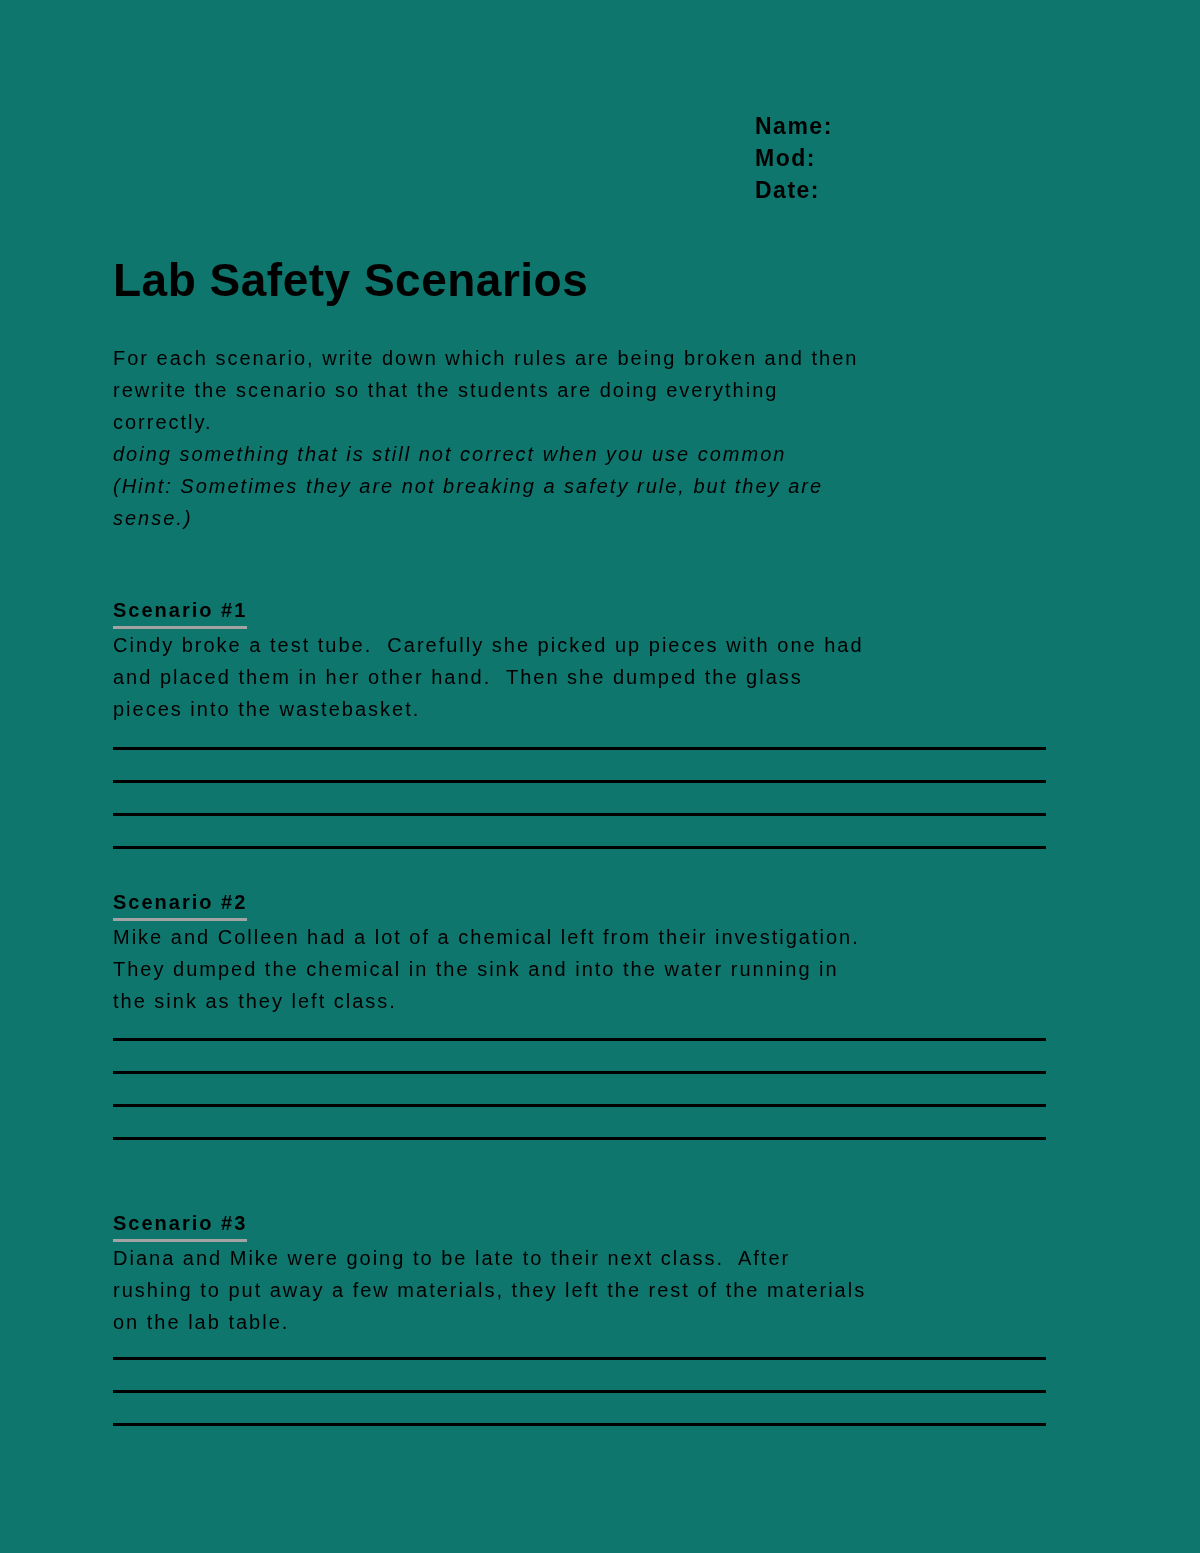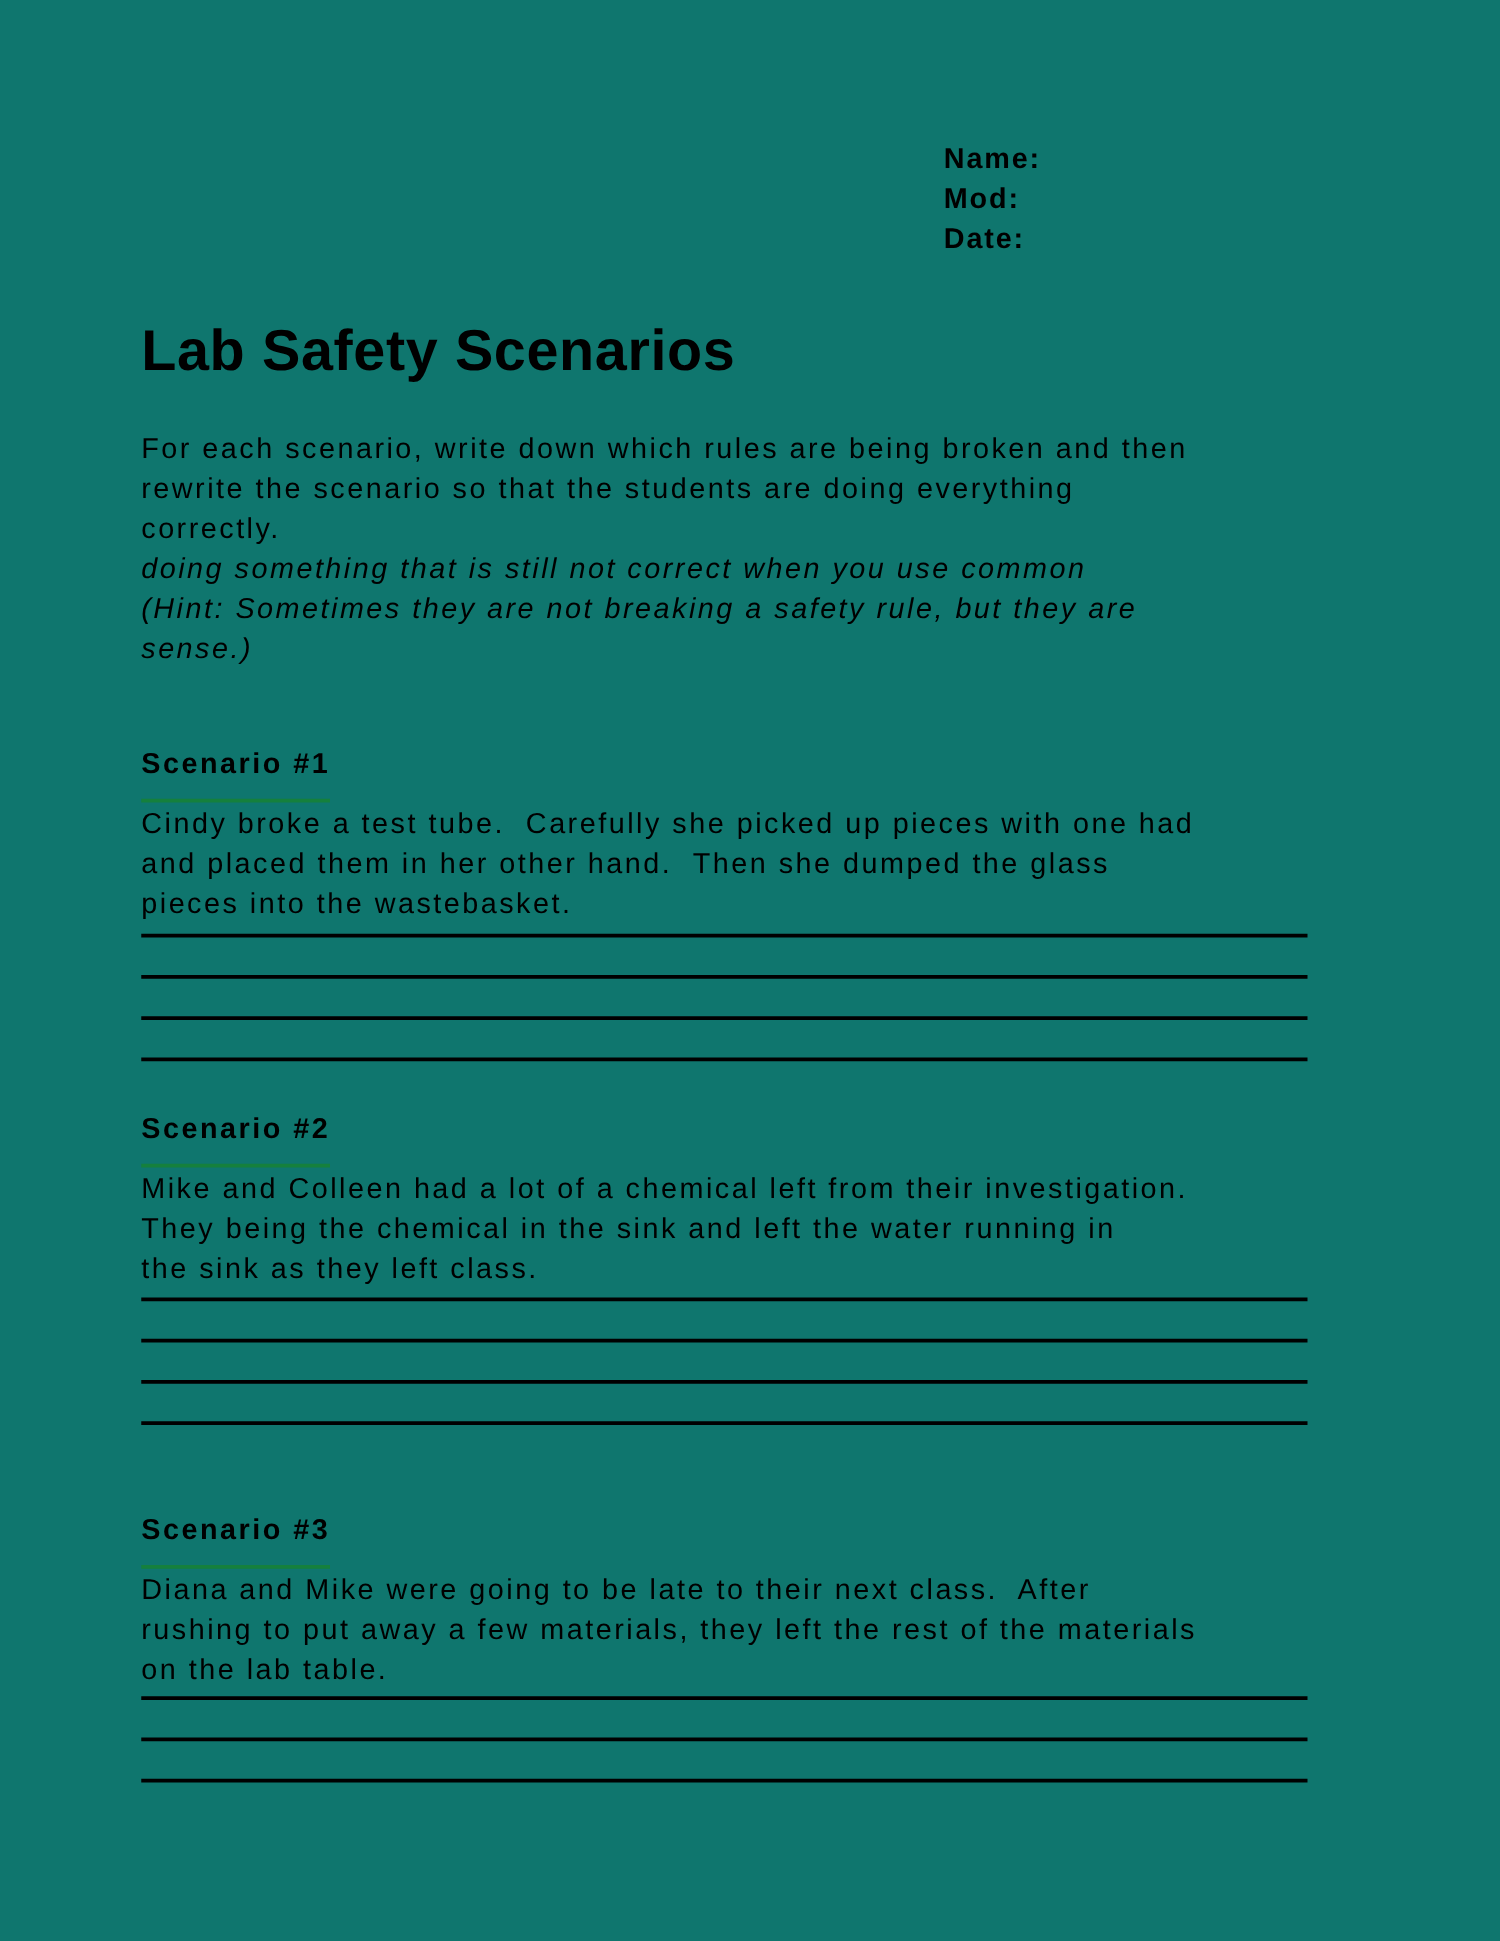--- a/index.html
+++ b/index.html
@@ -36,38 +36,38 @@
     line-height: 52px;
     font-weight: bold;
     letter-spacing: 0.5px;
     white-space: nowrap;
   }
 
   
   .text-block {
     left: 113px;
     width: 1010px;
-    font-size: 23px;
+    font-size: 20px;
     line-height: 32px;
     letter-spacing: 2px;
   }
   .text-line { white-space: pre; }
   .hint-lines .text-line { font-style: italic; }
 
   .intro-block   { top: 342px; }
 
   .scenario-1    { top: 594px; }
   .scenario-2    { top: 886px; }
   .scenario-3    { top: 1207px; }
 
   .scenario-heading {
     font-weight: bold;
     display: inline-block;
-    border-bottom: 3px solid #15803d;
-    padding-bottom: 13px;
+    border-bottom: 3px solid #a3a3a3;
+    padding-bottom: 0px;
     white-space: pre;
   }
 
   
   .answer-lines {
     left: 113px;
     width: 933px;
   }
   .answer-lines-1 { top: 717px; }
   .answer-lines-2 { top: 1008px; }
@@ -119,21 +119,21 @@
       <div class="answer-line"></div>
       <div class="answer-line"></div>
     </div>
 
   <div class="abs text-block scenario-2">
     <div>
       <span class="scenario-heading">Scenario #2</span>
     </div>
     <div>
         <div class="text-line">Mike and Colleen had a lot of a chemical left from their investigation.</div>
-        <div class="text-line">They being the chemical in the sink and left the water running in</div>
+        <div class="text-line">They dumped the chemical in the sink and into the water running in</div>
         <div class="text-line">the sink as they left class.</div>
       </div>
   </div>
   <div class="abs answer-lines answer-lines-2">
       <div class="answer-line"></div>
       <div class="answer-line"></div>
       <div class="answer-line"></div>
       <div class="answer-line"></div>
     </div>
 

